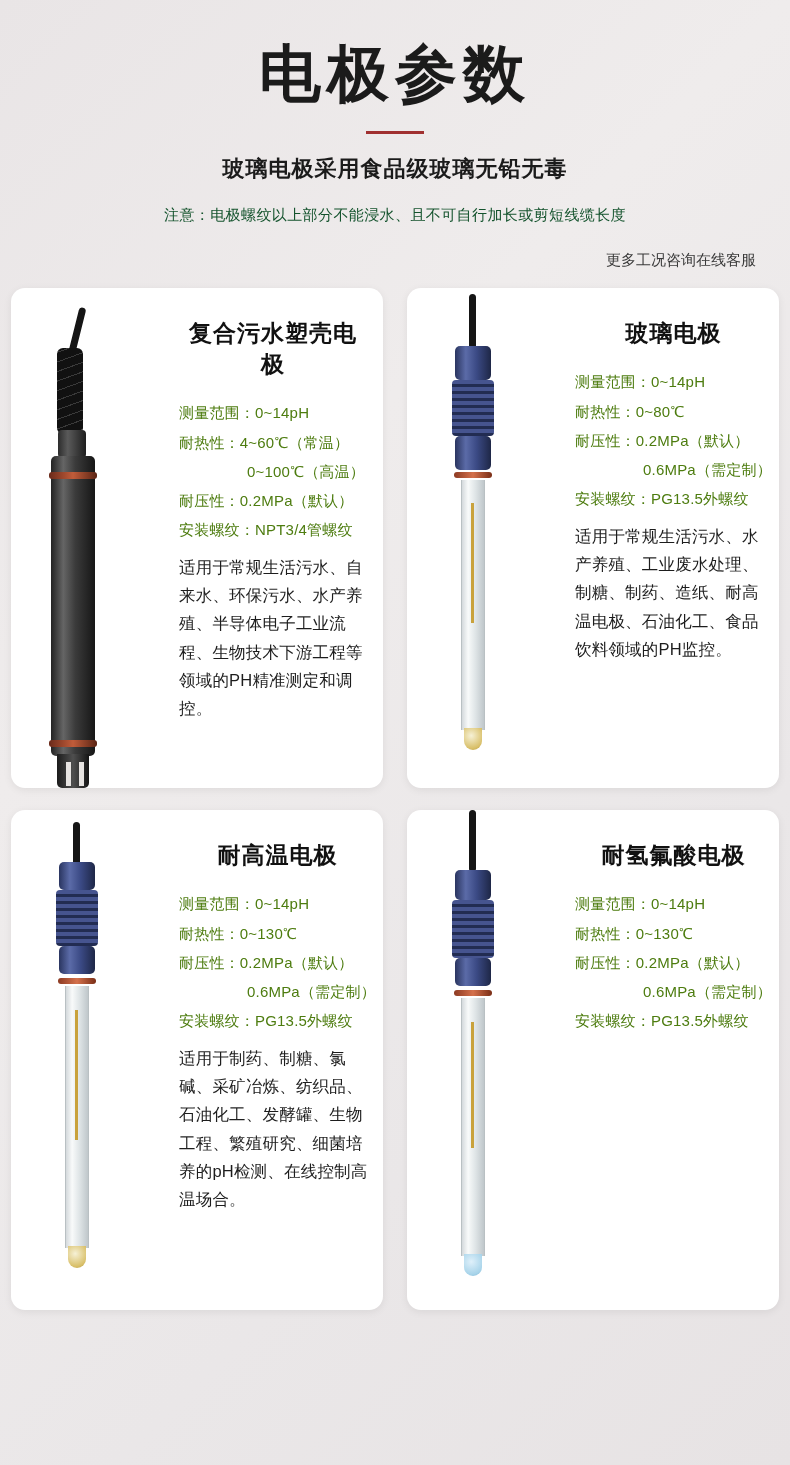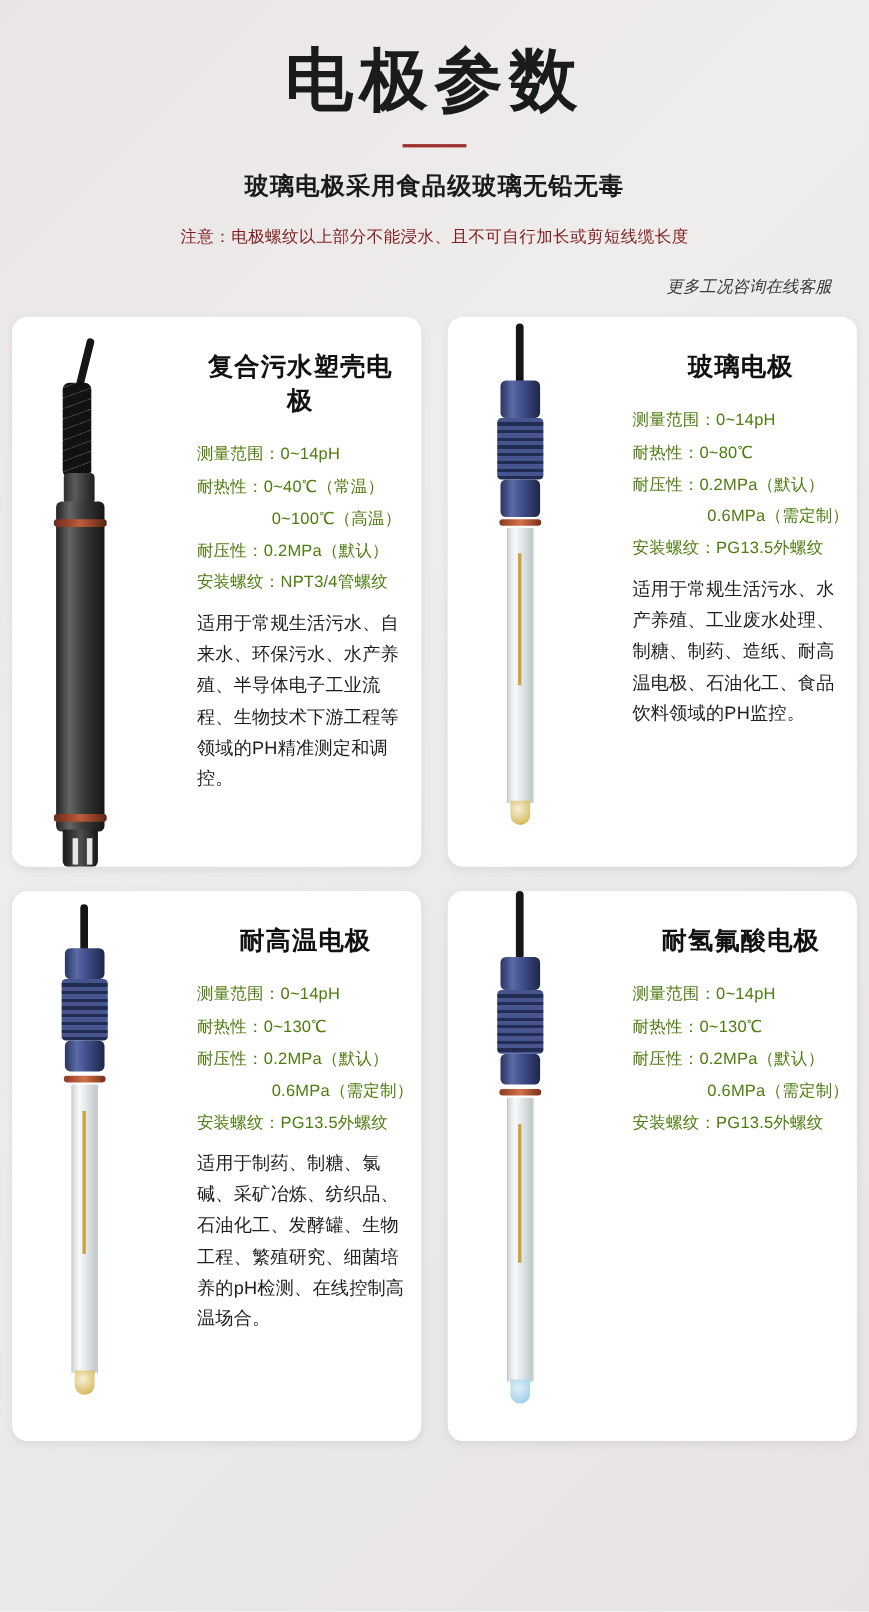--- a/index.html
+++ b/index.html
@@ -37,31 +37,30 @@
   }
   .subtitle {
     font-size: 22px;
     font-weight: 700;
     color: #1b1b1b;
     letter-spacing: 1px;
     margin: 14px 0 22px 0;
   }
   .notice {
     font-size: 15px;
-    color: #7f1d1d;
+    color: #14532d;
     letter-spacing: .4px;
     margin: 0 0 26px 0;
   }
   .service-line {
     text-align: right;
     padding-right: 34px;
     font-size: 15px;
     color: #3a3a3a;
     margin-bottom: 18px;
-    font-style: italic;
   }
 
   
   .grid {
     display: grid;
     grid-template-columns: 372px 372px;
     gap: 22px 24px;
     padding: 0 12px;
     justify-content: center;
   }
@@ -235,21 +234,21 @@
         <div class="p1-ring p1-r1"></div>
         <div class="p1-ring p1-r2"></div>
         <div class="p1-tip"></div>
         <div class="p1-slot a"></div>
         <div class="p1-slot b"></div>
       </div>
     </div>
     <div class="card-body">
       <div class="card-title">复合污水塑壳电极</div>
       <div class="spec">测量范围：0~14pH</div>
-      <div class="spec">耐热性：0~40℃（常温）</div>
+      <div class="spec">耐热性：4~60℃（常温）</div>
       <div class="spec indent">0~100℃（高温）</div>
       <div class="spec">耐压性：0.2MPa（默认）</div>
       <div class="spec">安装螺纹：NPT3/4管螺纹</div>
       <div class="desc">适用于常规生活污水、自来水、环保污水、水产养殖、半导体电子工业流程、生物技术下游工程等领域的PH精准测定和调控。</div>
     </div>
   </div>
 
   <div class="card">
     <div class="card-img">
       <div class="probe">

